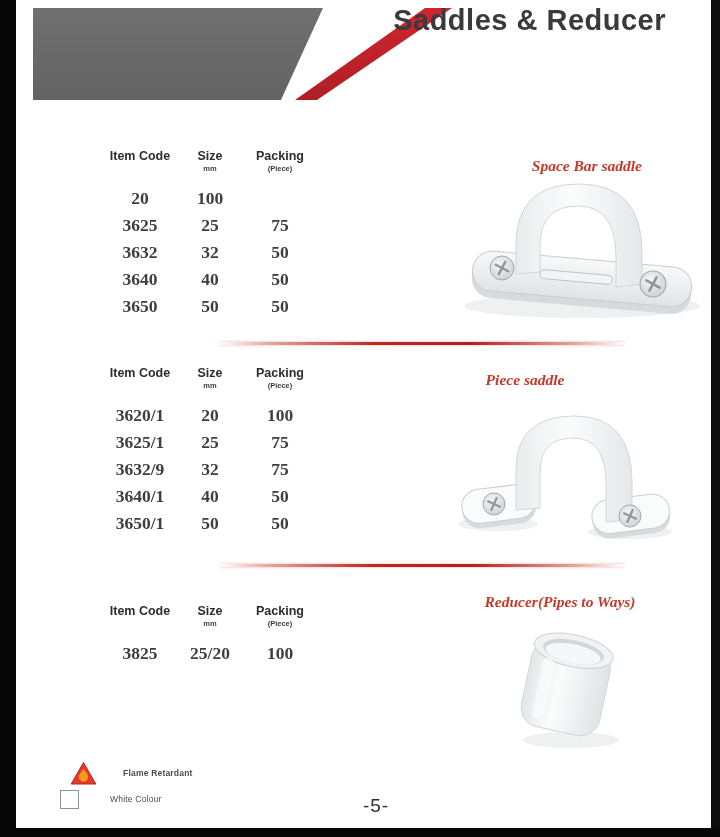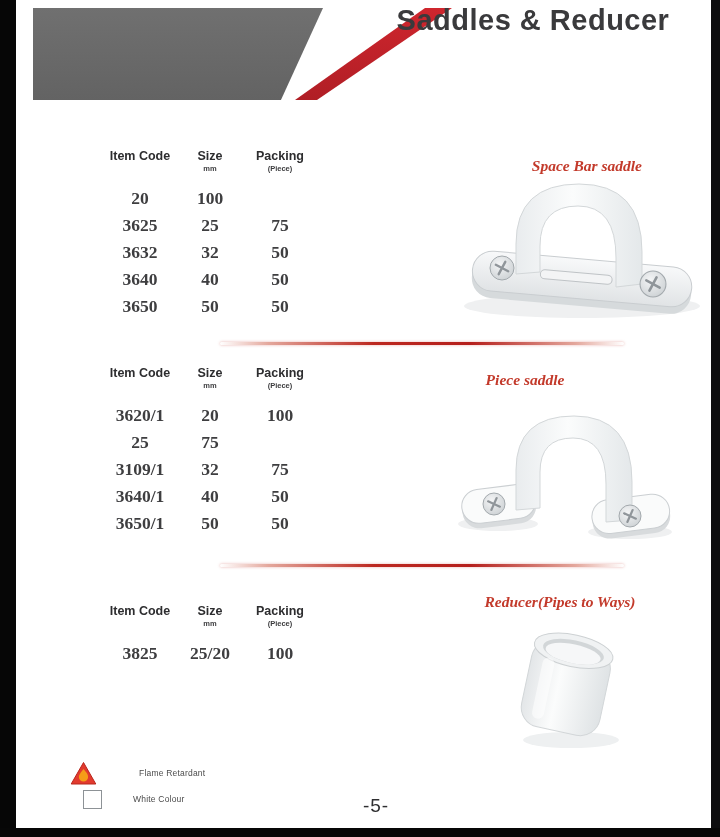--- a/index.html
+++ b/index.html
@@ -17,21 +17,21 @@
   .top-strip{position:absolute;left:0;top:0;width:704px;height:12px;background:#19191b;}
   .strip-notch{position:absolute;left:1px;top:0;width:16px;height:11px;background:#3b3b3d;}
   .brand{position:absolute;left:63px;top:0;height:12px;line-height:13px;
     font-size:11px;font-weight:bold;letter-spacing:.4px;color:#4f4f52;white-space:nowrap;}
   .gray-panel{position:absolute;left:17px;top:8px;width:290px;height:92px;
     background:linear-gradient(180deg,#707070,#636363);
     clip-path:polygon(0 0,100% 0,85.5% 100%,0 100%);}
   .red-stripe{position:absolute;left:279px;top:8px;width:157px;height:92px;
     background:linear-gradient(180deg,#cf262e,#b01e25);
     clip-path:polygon(82.8% 0,100% 0,14% 100%,0 100%);}
-  .title{position:absolute;left:366px;top:4px;width:302px;text-align:center;
+  .title{position:absolute;left:348px;top:4px;width:302px;text-align:right;
     font-size:29px;font-weight:bold;color:#3a3a3c;letter-spacing:.5px;white-space:nowrap;}
   
   .ptable{position:absolute;left:76px;width:236px;}
   .t1{top:148px;} .t2{top:365px;} .t3{top:603px;}
   .thead,.trow{display:grid;grid-template-columns:96px 44px 96px;}
   .thead{height:38px;}
   .th{text-align:center;}
   .th-label{font-size:12.5px;font-weight:bold;color:#2d2d2f;line-height:16px;}
   .th-unit{font-size:7.5px;font-weight:bold;color:#3c3c3e;line-height:10px;}
   .trow{height:27px;}
@@ -49,23 +49,23 @@
       #bc2820 38%,#b51f1c 62%,rgba(205,95,75,.55) 88%,rgba(200,60,45,0) 100%);
     box-shadow:0 0 3px rgba(190,40,30,.35);}
   .sep1{top:342px;} .sep2{top:564px;}
   
   .img1{position:absolute;left:424px;top:160px;width:272px;height:164px;}
   .img2{position:absolute;left:416px;top:392px;width:244px;height:150px;}
   .img3{position:absolute;left:470px;top:612px;width:160px;height:140px;}
   
   .legend-item{position:absolute;display:flex;align-items:center;}
   .leg1{left:54px;top:759px;height:28px;}
-  .leg2{left:67px;top:788px;height:22px;}
+  .leg2{left:44px;top:788px;height:22px;}
   .legend-label{font-size:8.5px;color:#4b4b4b;letter-spacing:.2px;}
-  .leg1 .legend-label{margin-left:42px;}
+  .leg1 .legend-label{margin-left:26px;font-weight:bold;}
   .leg2 .legend-label{margin-left:31px;}
   .white-box{width:19px;height:19px;background:#fff;border:1px solid #8d9296;box-sizing:border-box;}
   
   .page-number{position:absolute;left:310px;top:795px;width:100px;text-align:center;
     font-size:19px;color:#2f2f31;letter-spacing:1px;}
 </style>
 </head>
 <body>
 
 <div class="bar-left"></div>
@@ -169,25 +169,26 @@
           <div class="th-label">Packing</div>
           <div class="th-unit">(Piece)</div>
         </div>
       </div>
       <div class="trow">
         <div class="td">3620/1</div>
         <div class="td">20</div>
         <div class="td">100</div>
       </div>
       <div class="trow">
+        <div class="td">3625/1</div>
         <div class="td">25</div>
         <div class="td">75</div>
       </div>
       <div class="trow">
-        <div class="td">3109/1</div>
+        <div class="td">3632/9</div>
         <div class="td">32</div>
         <div class="td">75</div>
       </div>
       <div class="trow">
         <div class="td">3640/1</div>
         <div class="td">40</div>
         <div class="td">50</div>
       </div>
       <div class="trow">
         <div class="td">3650/1</div>

